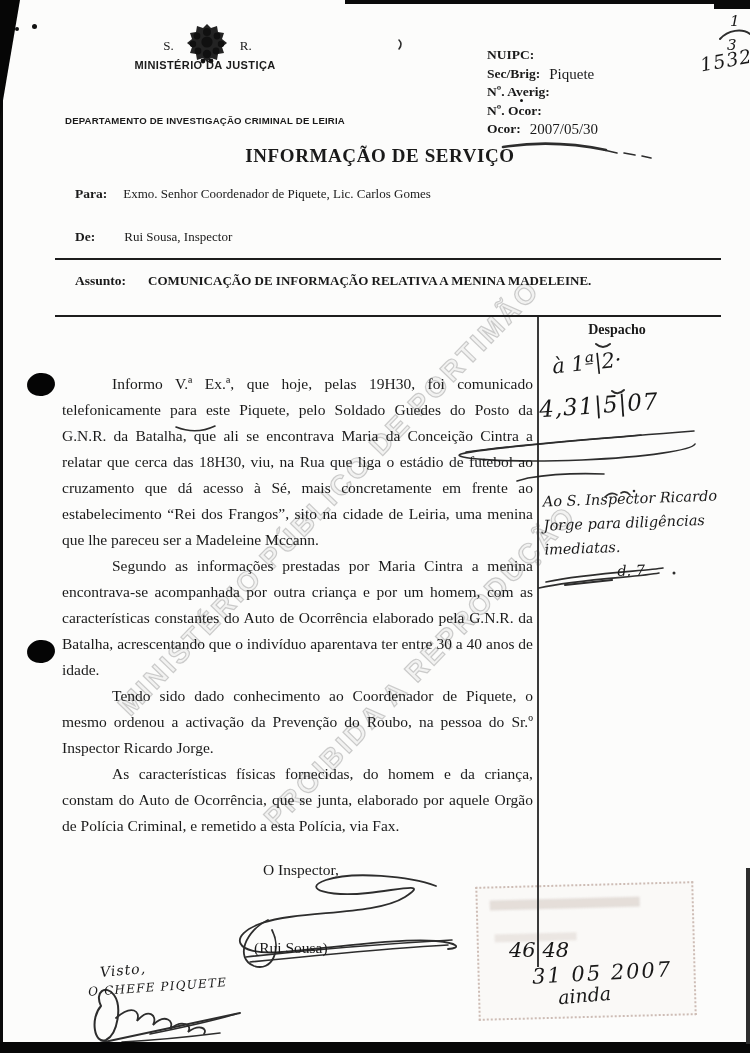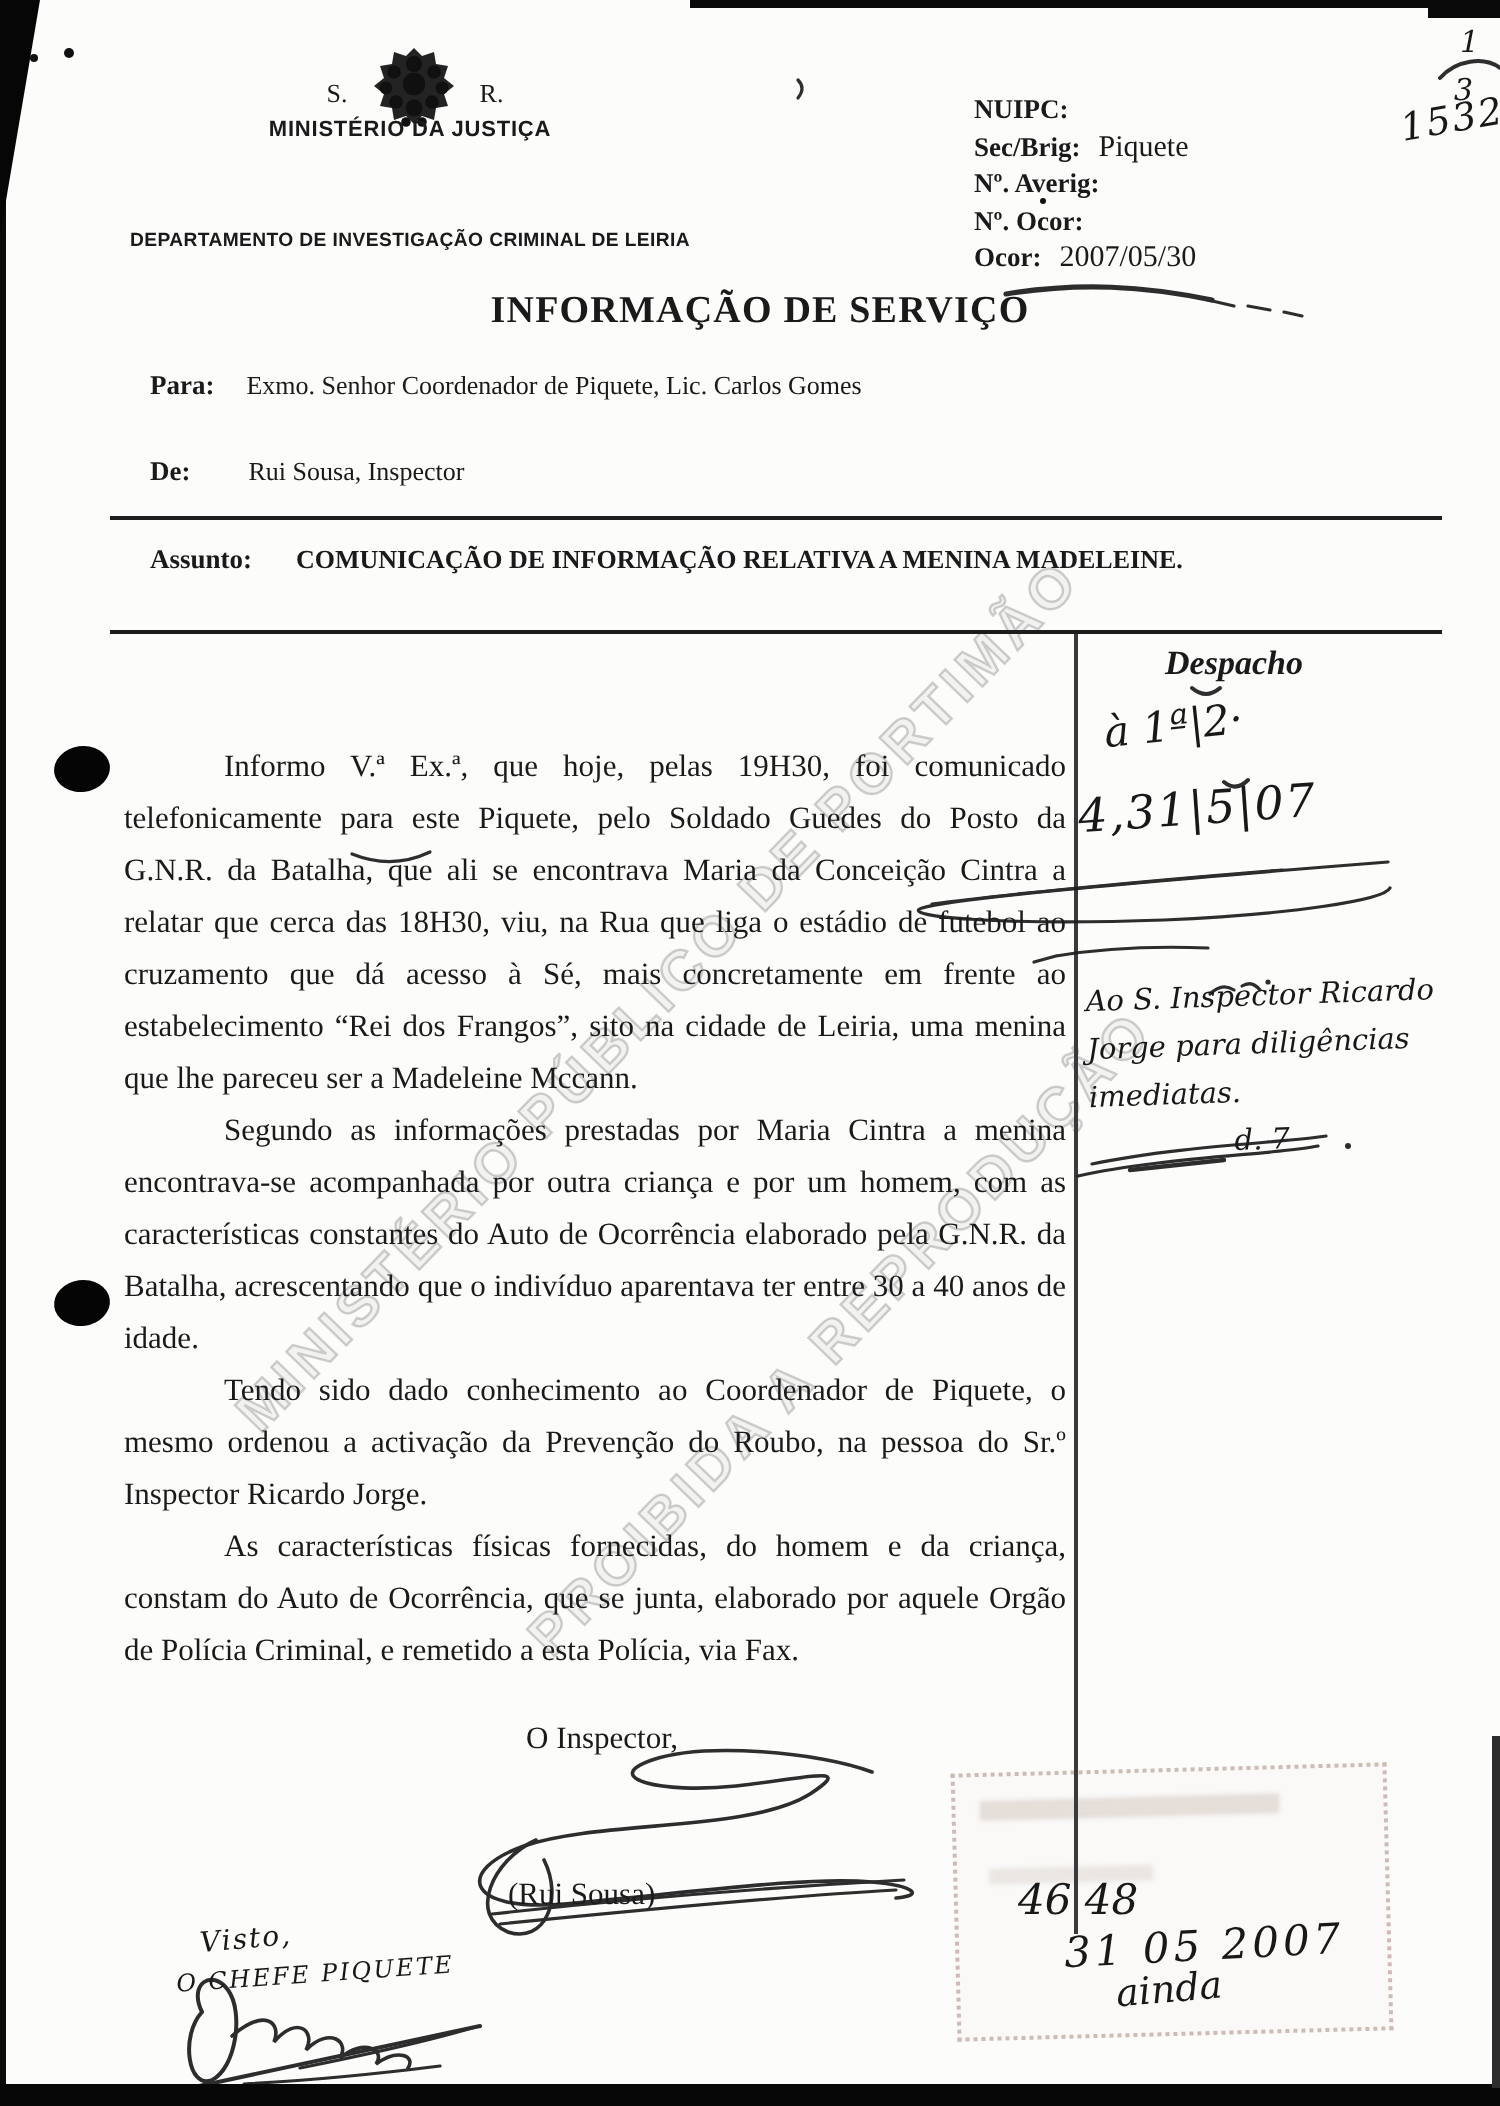--- a/index.html
+++ b/index.html
@@ -38,21 +38,21 @@
   .rule{left:55px;width:666px;height:2px;background:#1d1d1d;z-index:2;}
   .vline{left:537px;top:317px;width:2px;height:650px;background:#3a3a3a;z-index:2;}
   
   .bodytext{left:62px;top:323px;width:471px;z-index:2;margin-top:48px;}
   .bodytext p{margin:0;font-size:15.5px;line-height:26px;text-align:justify;text-indent:50px;}
   .bodytext p.gap{margin-top:28px;}
   .sigtitle{left:263px;top:861px;z-index:2;font-size:15.5px;}
   .signame{left:254px;top:939px;z-index:2;font-size:15.5px;}
   
   .despacho-label{left:575px;top:322px;width:84px;text-align:center;z-index:2;
-                  font-weight:bold;font-size:17px;font-style:italic;}
+                  font-weight:bold;font-size:14px;}
   .hw{font-family:"DejaVu Serif",serif;font-style:italic;color:#181818;z-index:2;}
   .note1{left:552px;top:351px;font-size:21px;transform:rotate(-6deg);}
   .note2{left:539px;top:392px;font-size:23px;letter-spacing:1px;transform:rotate(-4deg);}
   .note3{left:544px;top:486px;width:205px;font-size:14.5px;line-height:24px;transform:rotate(-2deg);}
   .note3 .l4{padding-left:72px;}
   .pm-top{left:730px;top:12px;font-size:15px;}
   .pm-bottom{left:727px;top:36px;font-size:15px;}
   .docnum{left:700px;top:49px;font-size:19px;transform:rotate(-10deg);letter-spacing:1px;}
   
   .visto{left:100px;top:962px;font-size:14px;transform:rotate(-5deg);letter-spacing:1px;}

